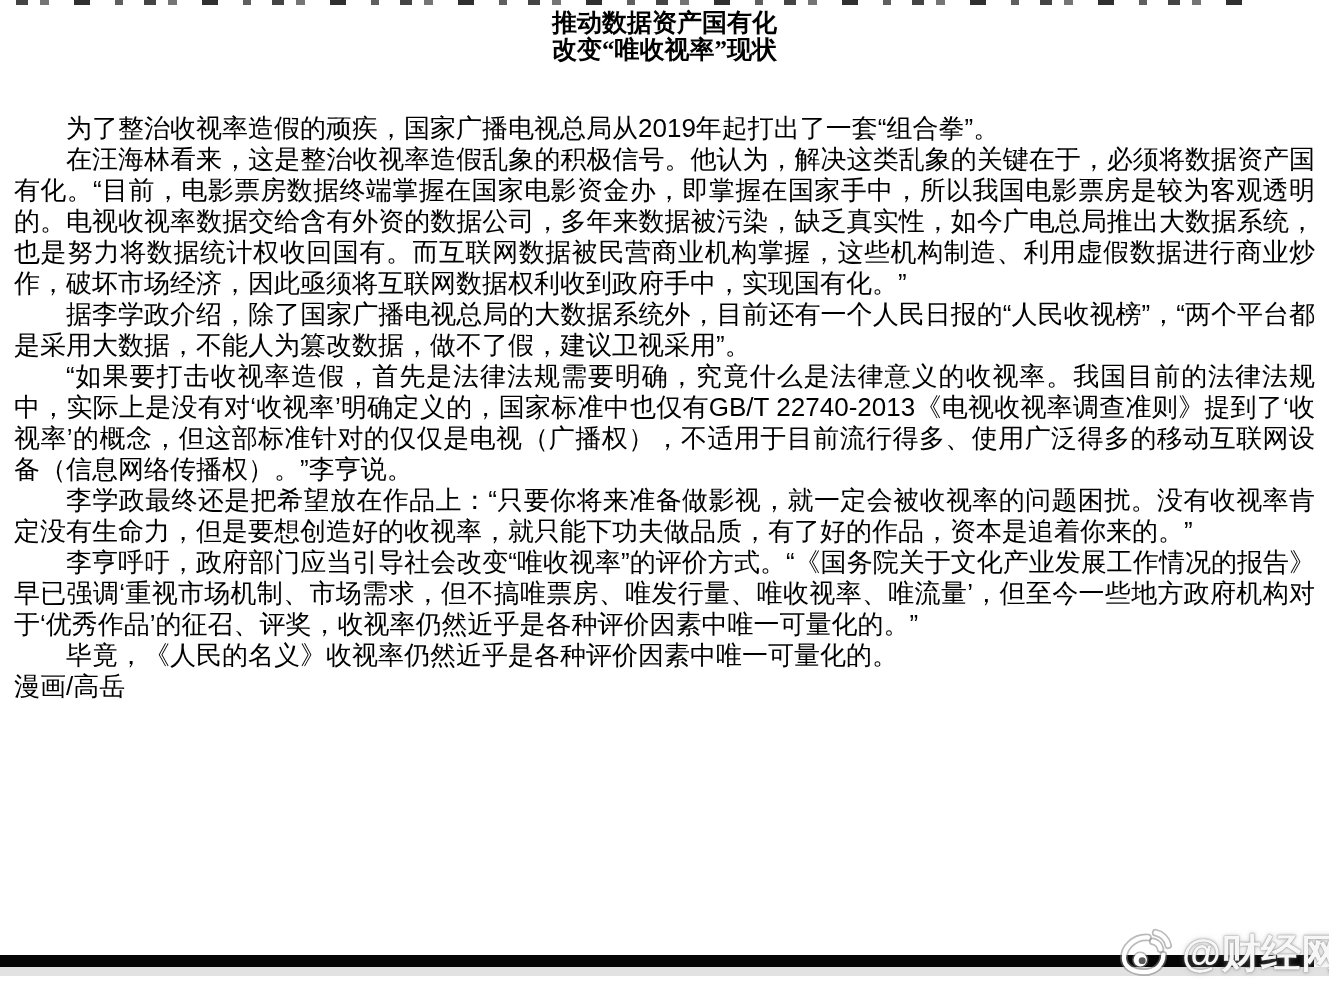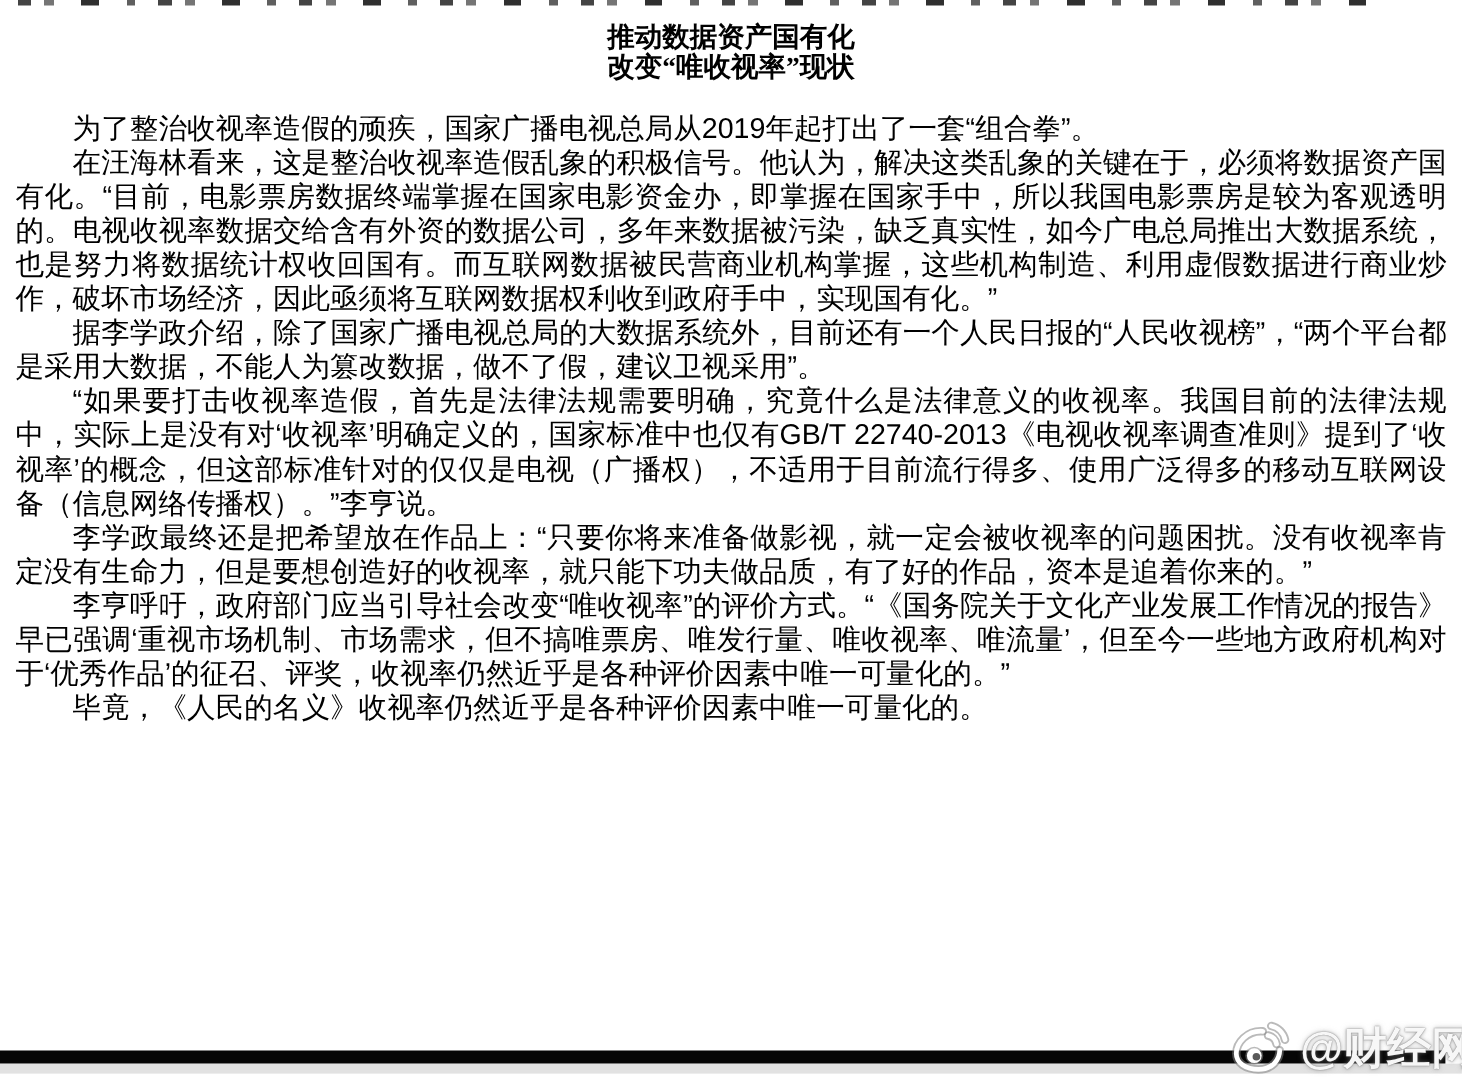--- a/index.html
+++ b/index.html
@@ -17,32 +17,32 @@
     height:5px;
     margin:0 86px 0 16px;
     background:
       repeating-linear-gradient(90deg,
         rgba(35,35,35,.85) 0 12px,  transparent 12px 24px,
         rgba(70,70,70,.75) 24px 33px, transparent 33px 58px,
         rgba(25,25,25,.9) 58px 74px, transparent 74px 99px,
         rgba(55,55,55,.8) 99px 107px, transparent 107px 128px);
   }
 
-  .titles{margin-top:16px;text-align:center;}
+  .titles{margin-top:4px;text-align:center;}
   .title-line{
     margin:0;
     font-family:"Liberation Serif","DejaVu Serif",serif;
     font-weight:bold;
     font-size:25px;
     line-height:27px;
     color:#000;
   }
 
   .article{
-    margin:26px 14px 0 14px;
+    margin:50px 14px 0 14px;
     font-size:26px;
     line-height:31px;
     text-align:justify;
     letter-spacing:0;
   }
   .article p{margin:0;text-indent:2em;}
   .article p.caption{text-indent:0;}
 
   .bar-black{
     position:absolute;left:0;top:955px;
@@ -84,20 +84,21 @@
   </div>
 
   <div class="article">
     <p>为了整治收视率造假的顽疾，国家广播电视总局从2019年起打出了一套“组合拳”。</p>
     <p>在汪海林看来，这是整治收视率造假乱象的积极信号。他认为，解决这类乱象的关键在于，必须将数据资产国有化。“目前，电影票房数据终端掌握在国家电影资金办，即掌握在国家手中，所以我国电影票房是较为客观透明的。电视收视率数据交给含有外资的数据公司，多年来数据被污染，缺乏真实性，如今广电总局推出大数据系统，也是努力将数据统计权收回国有。而互联网数据被民营商业机构掌握，这些机构制造、利用虚假数据进行商业炒作，破坏市场经济，因此亟须将互联网数据权利收到政府手中，实现国有化。”</p>
     <p>据李学政介绍，除了国家广播电视总局的大数据系统外，目前还有一个人民日报的“人民收视榜”，“两个平台都是采用大数据，不能人为篡改数据，做不了假，建议卫视采用”。</p>
     <p>“如果要打击收视率造假，首先是法律法规需要明确，究竟什么是法律意义的收视率。我国目前的法律法规中，实际上是没有对‘收视率’明确定义的，国家标准中也仅有GB/T 22740-2013《电视收视率调查准则》提到了‘收视率’的概念，但这部标准针对的仅仅是电视（广播权），不适用于目前流行得多、使用广泛得多的移动互联网设备（信息网络传播权）。”李亨说。</p>
     <p>李学政最终还是把希望放在作品上：“只要你将来准备做影视，就一定会被收视率的问题困扰。没有收视率肯定没有生命力，但是要想创造好的收视率，就只能下功夫做品质，有了好的作品，资本是追着你来的。”</p>
     <p>李亨呼吁，政府部门应当引导社会改变“唯收视率”的评价方式。“《国务院关于文化产业发展工作情况的报告》早已强调‘重视市场机制、市场需求，但不搞唯票房、唯发行量、唯收视率、唯流量’，但至今一些地方政府机构对于‘优秀作品’的征召、评奖，收视率仍然近乎是各种评价因素中唯一可量化的。”</p>
     <p>毕竟，《人民的名义》收视率仍然近乎是各种评价因素中唯一可量化的。</p>
+    <p class="caption">漫画/高岳</p>
   </div>
 
   <div class="bar-black" style="background: rgb(6, 6, 6);"></div>
   <div class="bar-gray" style="background: rgb(226, 226, 226);"></div>
 
   <div class="watermark">
     <span>
       <svg width="58" height="52" viewBox="0 0 60 54" aria-hidden="true">
 
         <g fill="none" stroke="rgba(130,130,130,0.55)" stroke-width="8" stroke-linecap="round">

